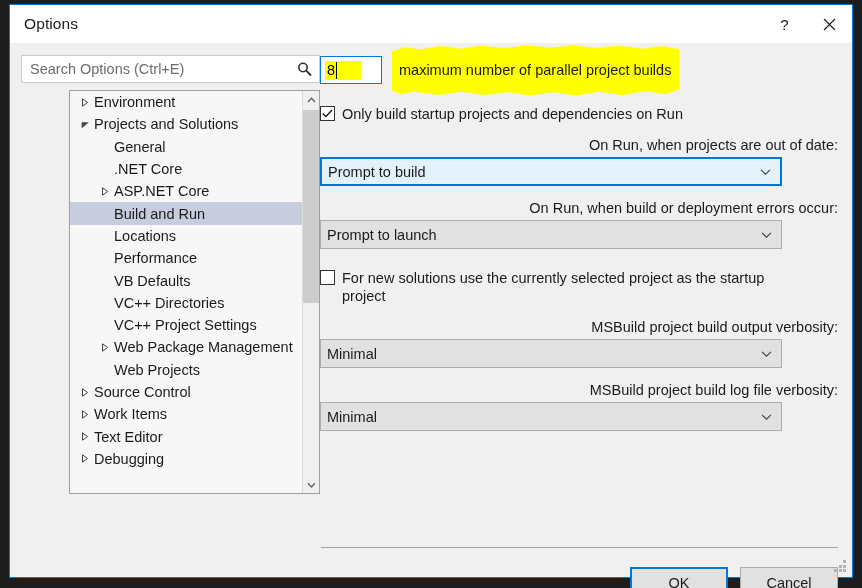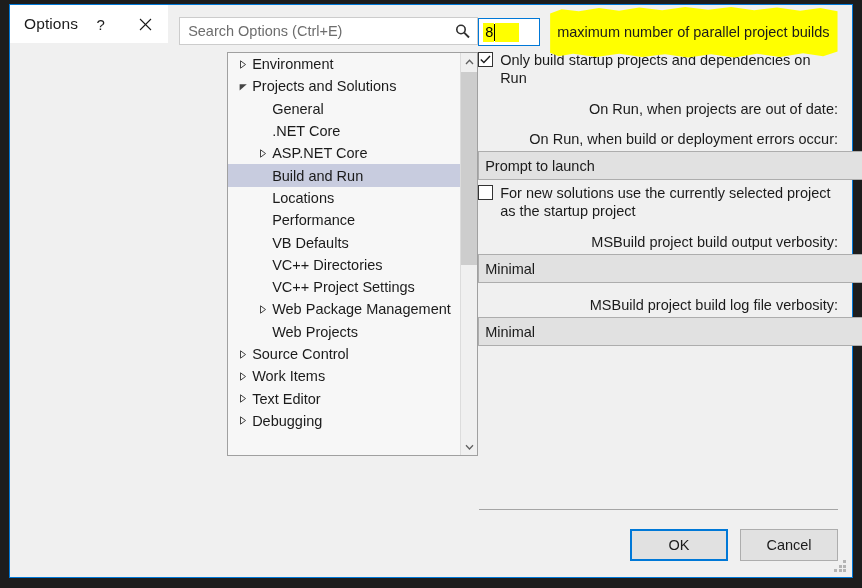--- a/index.html
+++ b/index.html
@@ -19,21 +19,21 @@
   #dialog {
     position: absolute;
     left: 9px;
     top: 4px;
     width: 844px;
     height: 574px;
     background: #f0f0f0;
     border: 1px solid #0078d7;
     box-sizing: border-box;
     display: flex;
-    flex-direction: row;
+    flex-direction: column;
   }
 
   
   .titlebar {
     height: 38px;
     background: #ffffff;
     display: flex;
     align-items: center;
     flex: 0 0 auto;
     position: relative;
@@ -240,21 +240,21 @@
       47% 2%, 55% 7%, 63% 2%, 71% 8%, 79% 3%, 87% 9%, 94% 4%, 100% 10%,
       100% 86%, 95% 95%, 88% 89%, 80% 96%, 72% 90%, 64% 97%, 56% 91%,
       48% 97%, 40% 91%, 32% 96%, 24% 90%, 16% 96%, 8% 90%, 3% 95%, 0% 88%
     );
   }
   .hl-label .txt { position: relative; z-index: 1; }
 
   .row-check {
     display: flex;
     align-items: flex-start;
-    margin-top: 4px;
+    margin-top: 20px;
   }
   .cb {
     width: 15px;
     height: 15px;
     min-width: 15px;
     border: 1px solid #333333;
     background: #ffffff;
     box-sizing: border-box;
     display: flex;
     align-items: center;
@@ -542,20 +542,28 @@
       <div class="row-check">
         <div class="cb">
           <svg width="11" height="9" viewBox="0 0 11 9">
             <polyline points="0.8,4.4 3.9,7.6 10,1" fill="none" stroke="#1b1b1b" stroke-width="1.4"></polyline>
           </svg>
         </div>
         <div class="cb-text">Only build startup projects and dependencies on Run</div>
       </div>
 
       <div class="field-label">On Run, when projects are out of date:</div>
+      <div class="combo focused">
+        <span class="combo-text">Prompt to build</span>
+        <span class="combo-arrow">
+          <svg width="11" height="7" viewBox="0 0 11 7">
+            <polyline points="1,1.4 5.5,5.6 10,1.4" fill="none" stroke="currentColor" stroke-width="1.15"></polyline>
+          </svg>
+        </span>
+      </div>
 
       <div class="field-label">On Run, when build or deployment errors occur:</div>
       <div class="combo">
         <span class="combo-text">Prompt to launch</span>
         <span class="combo-arrow">
           <svg width="11" height="7" viewBox="0 0 11 7">
             <polyline points="1,1.4 5.5,5.6 10,1.4" fill="none" stroke="currentColor" stroke-width="1.15"></polyline>
           </svg>
         </span>
       </div>

